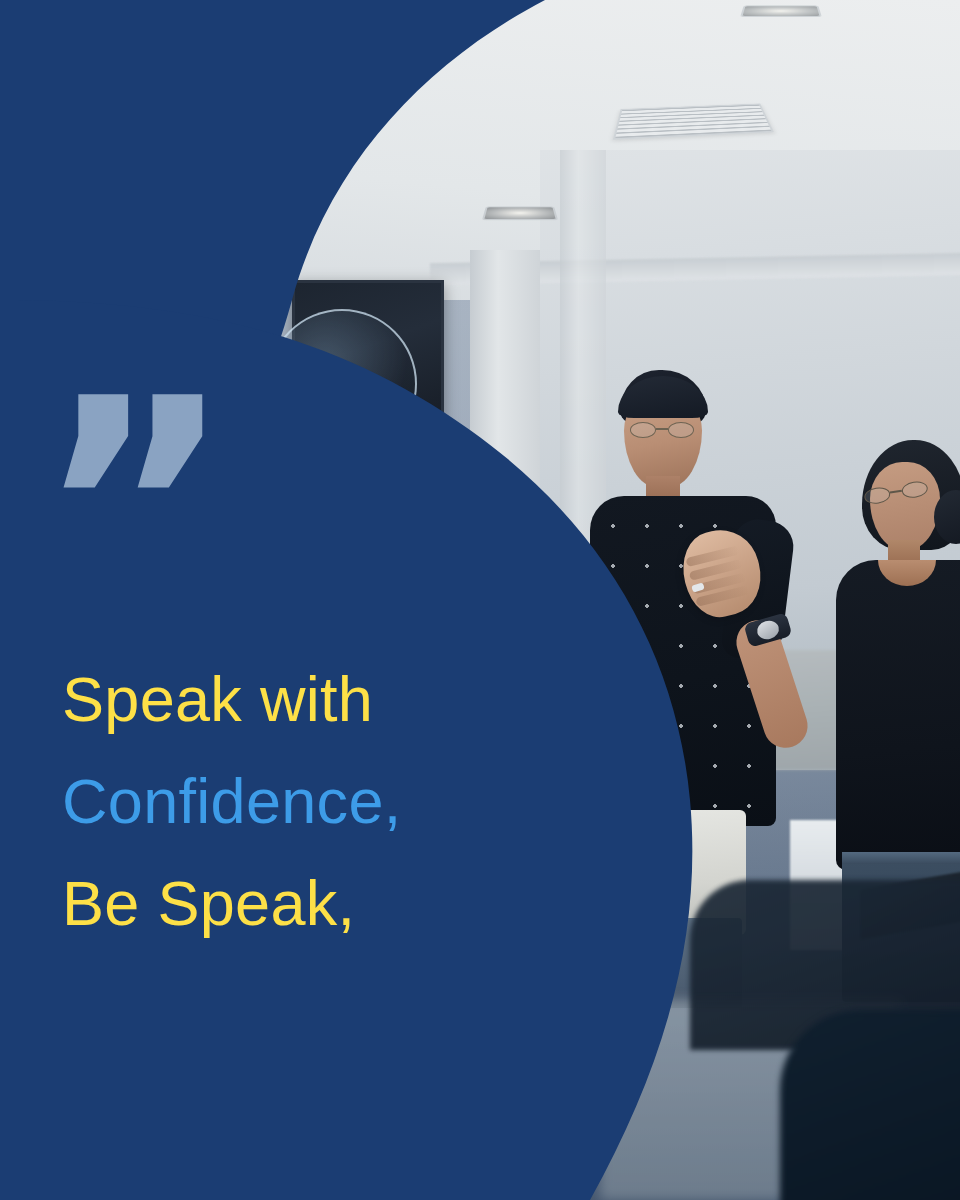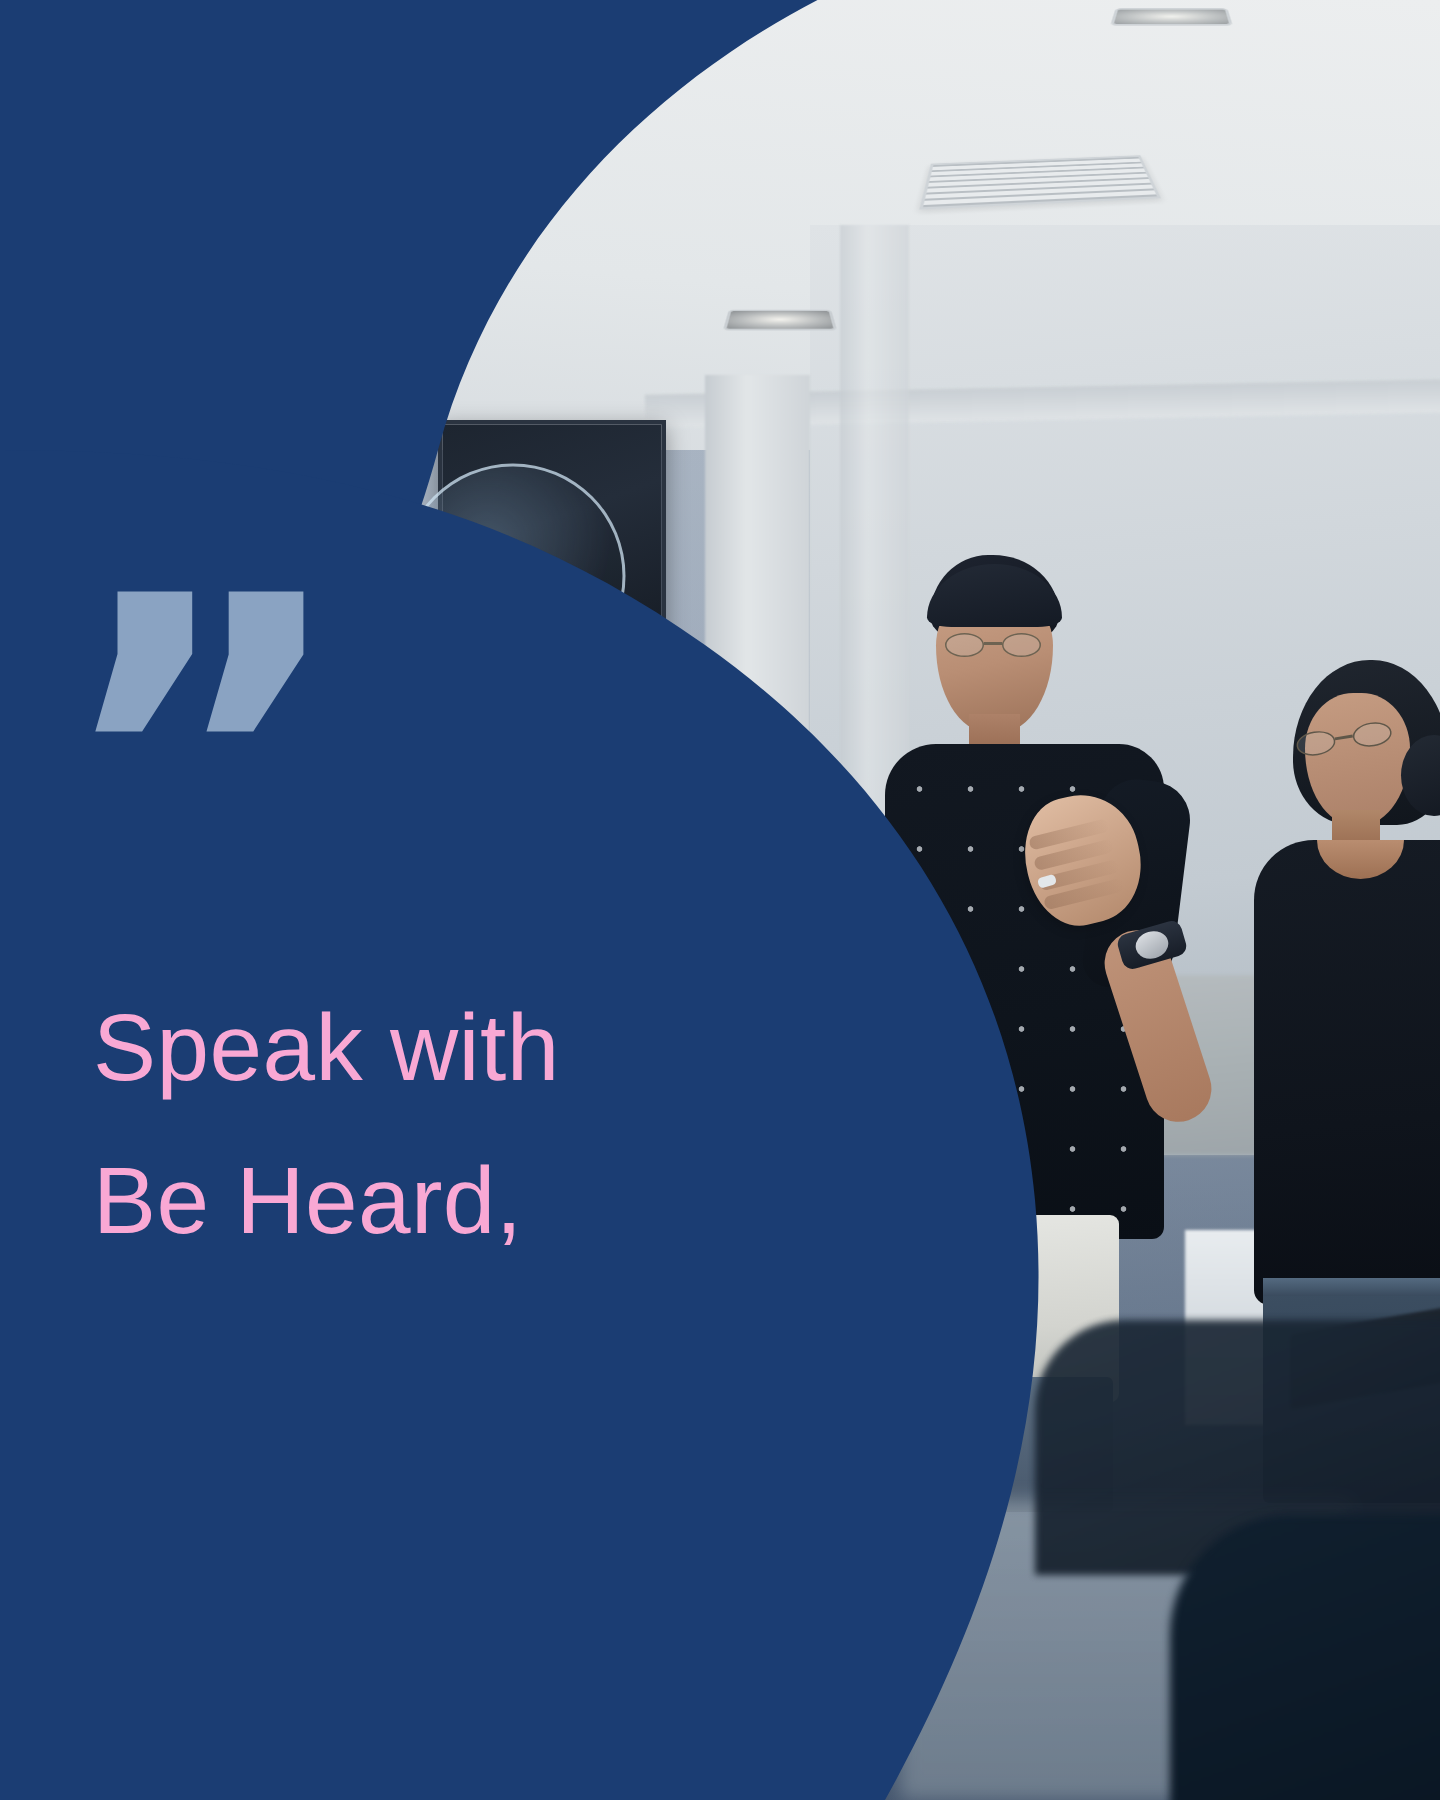--- a/index.html
+++ b/index.html
@@ -303,21 +303,21 @@
 
   .headline {
     position:absolute;
     left:62px; top:648px;
     width:620px;
   }
   .headline .line {
     font-size:63px;
     line-height:1.62;
     font-weight:400;
-    color:#f9a8d4;
+    color:#fde047;
     letter-spacing:.3px;
     white-space:nowrap;
   }
   .headline .line.accent { color:#3d9ce8; }
 
   
   .footer { position:absolute; left:0; bottom:0; width:100%; height:130px; }
 </style>
 </head>
 <body>
@@ -404,21 +404,22 @@
              C180,300 330,330 470,430
              C600,522 676,650 690,800
              C702,930 668,1060 590,1200
              L0,1200 Z" fill="#1b3d73"></path>
   </svg>
 
   <div class="quote-mark">”</div>
 
   <div class="headline">
     <div class="line">Speak with</div>
-    <div class="line">Be Heard,</div>
+    <div class="line accent">Confidence,</div>
+    <div class="line">Be Speak,</div>
   </div>
 
   <div class="footer">
 
     
 
     
 
     
   </div>

